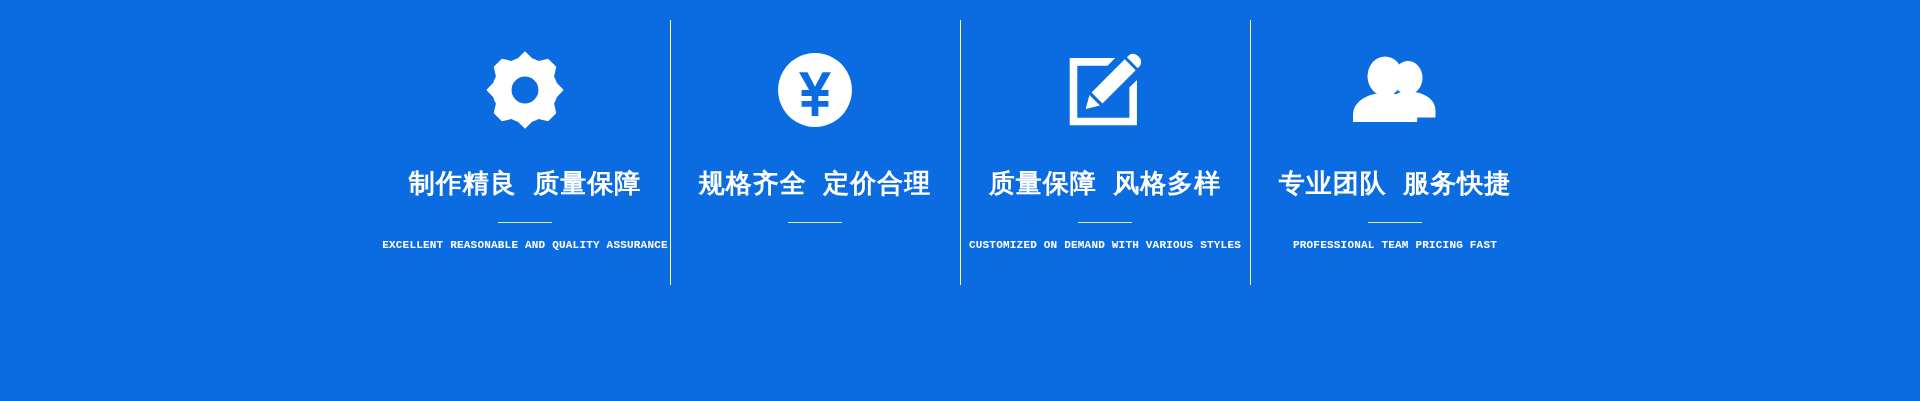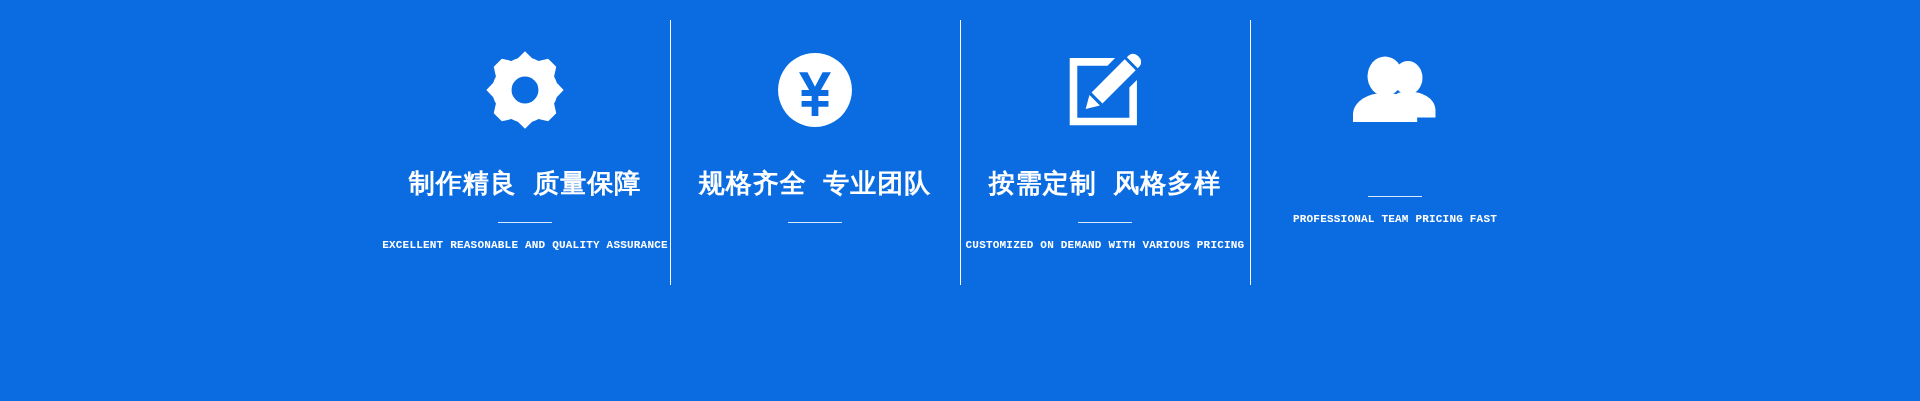--- a/index.html
+++ b/index.html
@@ -119,51 +119,52 @@
       <div class="feature-subtitle">EXCELLENT REASONABLE AND QUALITY ASSURANCE</div>
     </div>
 
     <div class="feature">
       <span class="feature-icon">
         <svg viewBox="0 0 100 100" xmlns="http://www.w3.org/2000/svg" aria-hidden="true">
           <path d="M50 6 A44 44 0 1 1 49.99 6 Z
                    M31 29 L41 29 L50 46 L59 29 L69 29 L57 50 L66 50 L66 57 L54 57 L54 63 L66 63 L66 70 L54 70 L54 81 L46 81 L46 70 L34 70 L34 63 L46 63 L46 57 L34 57 L34 50 L43 50 Z" fill="#ffffff" fill-rule="evenodd"></path>
         </svg>
       </span>
-      <div class="feature-title">规格齐全 专业团队</div>
+      <div class="feature-title">规格齐全 定价合理</div>
       <div class="feature-rule"></div>
     </div>
 
     <div class="feature">
       <span class="feature-icon">
         <svg viewBox="0 0 100 100" xmlns="http://www.w3.org/2000/svg" aria-hidden="true">
 
           <path d="M8 12 L62 12 L53 21 L17 21 L17 83 L79 83 L79 47 L88 38 L88 92 L8 92 Z" fill="#ffffff"></path>
 
           <path d="M73.5 13.5 L86.5 26.5 L47 66 L34 53 Z" fill="#ffffff"></path>
 
           <path d="M78.5 8.5 A9.5 9.5 0 0 1 91.5 21.5 L89 24 L76 11 Z" fill="#ffffff"></path>
 
           <path d="M31.5 56 L44 68.5 L27 72.5 Z" fill="#ffffff"></path>
         </svg>
       </span>
-      <div class="feature-title">按需定制 风格多样</div>
+      <div class="feature-title">质量保障 风格多样</div>
       <div class="feature-rule"></div>
-      <div class="feature-subtitle">CUSTOMIZED ON DEMAND WITH VARIOUS PRICING</div>
+      <div class="feature-subtitle">CUSTOMIZED ON DEMAND WITH VARIOUS STYLES</div>
     </div>
 
     <div class="feature">
       <span class="feature-icon">
         <svg viewBox="0 0 110 100" xmlns="http://www.w3.org/2000/svg" aria-hidden="true">
 
           <path d="M72 12 A19 22 0 0 1 72 56 A19 22 0 0 1 72 12 Z" fill="#ffffff"></path>
           <path d="M72 52 C95 52 108 64 108 76 L108 86 L52 86 L52 76 C52 64 49 52 72 52 Z" fill="#ffffff"></path>
 
           <path d="M42 6 A23 26 0 0 1 42 58 A23 26 0 0 1 42 6 Z" fill="#ffffff"></path>
           <path d="M42 54 C69 54 84 68 84 82 L84 92 L0 92 L0 82 C0 68 15 54 42 54 Z" fill="#ffffff"></path>
         </svg>
       </span>
+      <div class="feature-title">专业团队 服务快捷</div>
       <div class="feature-rule"></div>
       <div class="feature-subtitle">PROFESSIONAL TEAM PRICING FAST</div>
     </div>
 
   </div>
 </div>
 
 </body></html>

